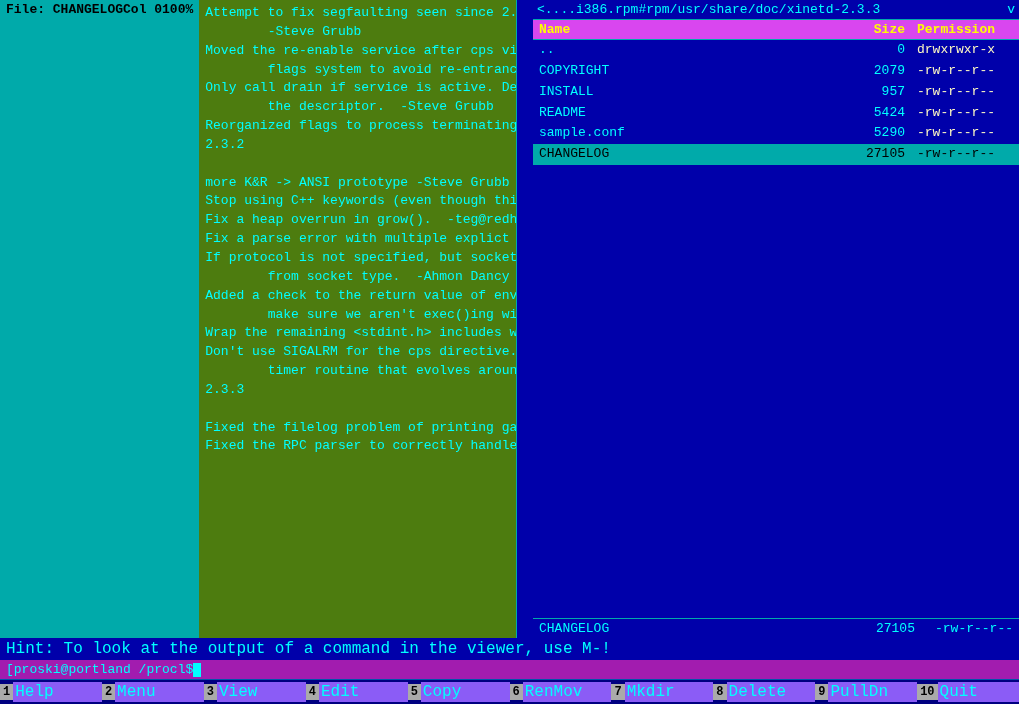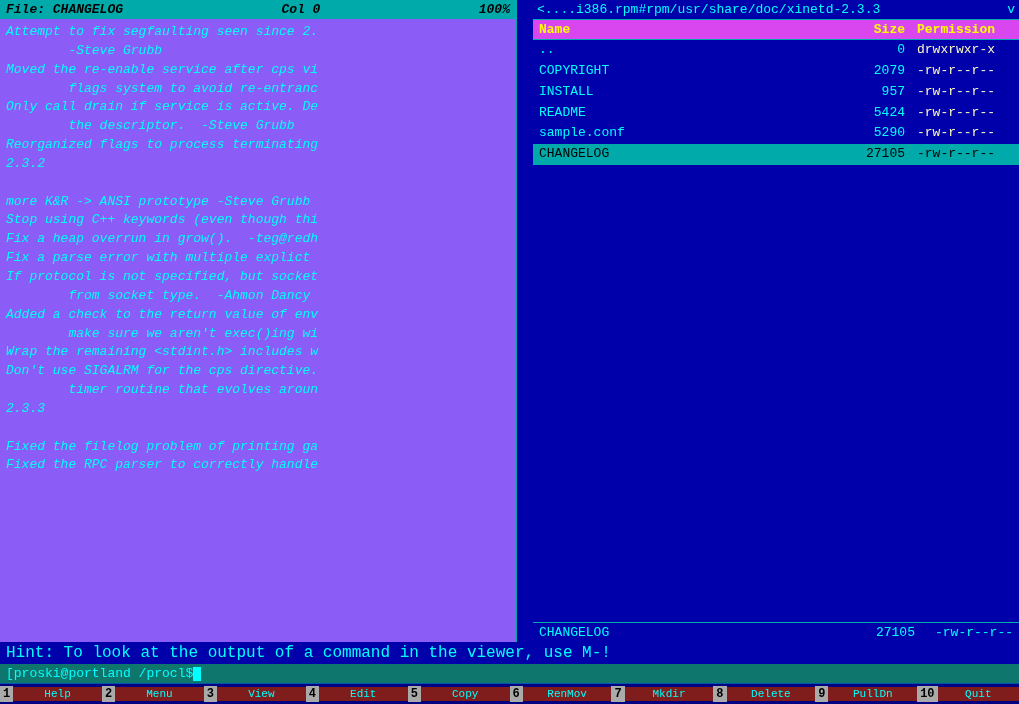--- a/index.html
+++ b/index.html
@@ -20,28 +20,27 @@
     }
 
     #top-area {
       display: flex;
       flex: 1;
       overflow: hidden;
     }
 
     
     #left-panel {
-      background: #8b5cf6;
+      background: #4d7c0f;
       color: #00ffff;
       width: 516px;
       flex-shrink: 0;
       overflow: hidden;
       display: flex;
-      flex-direction: column;
-      font-style: italic;
+      flex-direction: row;
     }
 
     #left-header {
       background: #00aaaa;
       color: #000;
       padding: 2px 6px;
       display: flex;
       justify-content: space-between;
       font-weight: bold;
     }
@@ -143,21 +142,21 @@
     
     #hint-line {
       background: #0000aa;
       color: #00ffff;
       padding: 2px 6px;
       font-size: 16px;
     }
 
     
     #prompt-line {
-      background: #0f766e;
+      background: #a21caf;
       color: #00ffff;
       padding: 2px 6px;
       display: flex;
       align-items: center;
     }
 
     #prompt-line .prompt-text {
       color: #00ffff;
     }
 
@@ -188,24 +187,24 @@
       color: #000;
       background: #aaaaaa;
       padding: 1px 3px;
       font-weight: bold;
       font-size: 12px;
     }
 
     .fkey-label {
       color: #00ffff;
       padding: 1px 2px;
-      font-size: 11px;
-      background: #7f1d1d;
-      flex: 1;
-      text-align: center;
+      font-size: 16px;
+      background: #8b5cf6;
+      flex: 1;
+      text-align: left;
     }
   </style>
 </head>
 <body>
 
 <div id="main-container">
   <div id="top-area">
 
     <div id="left-panel">
       <div id="left-header">

